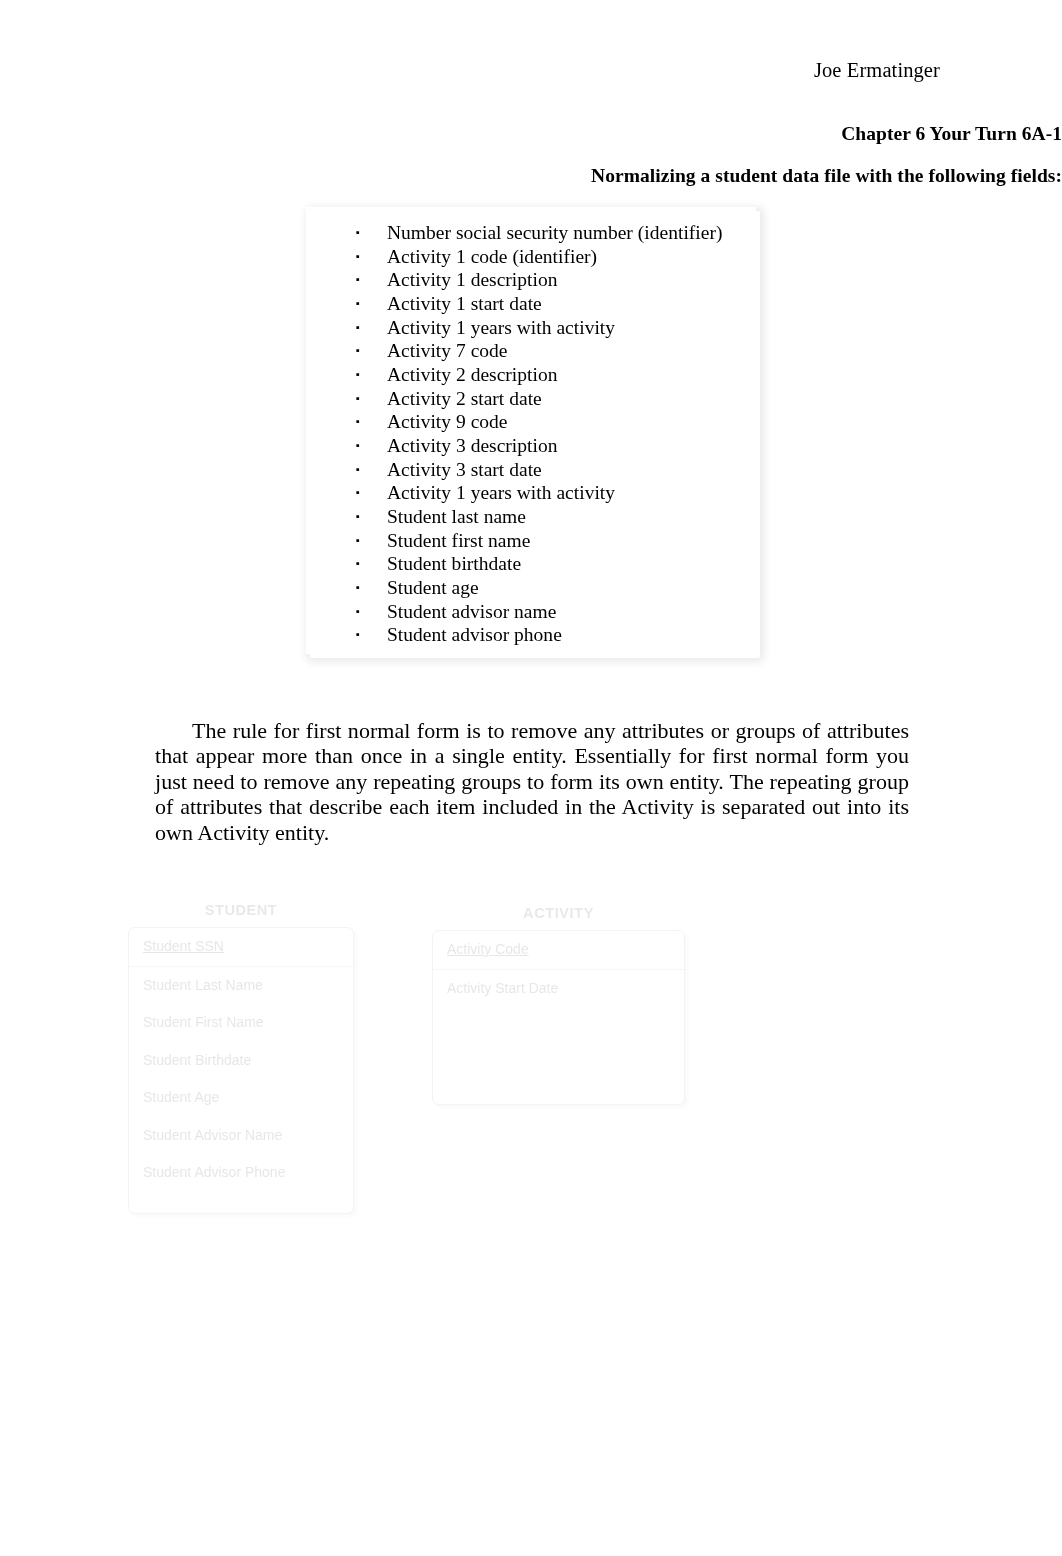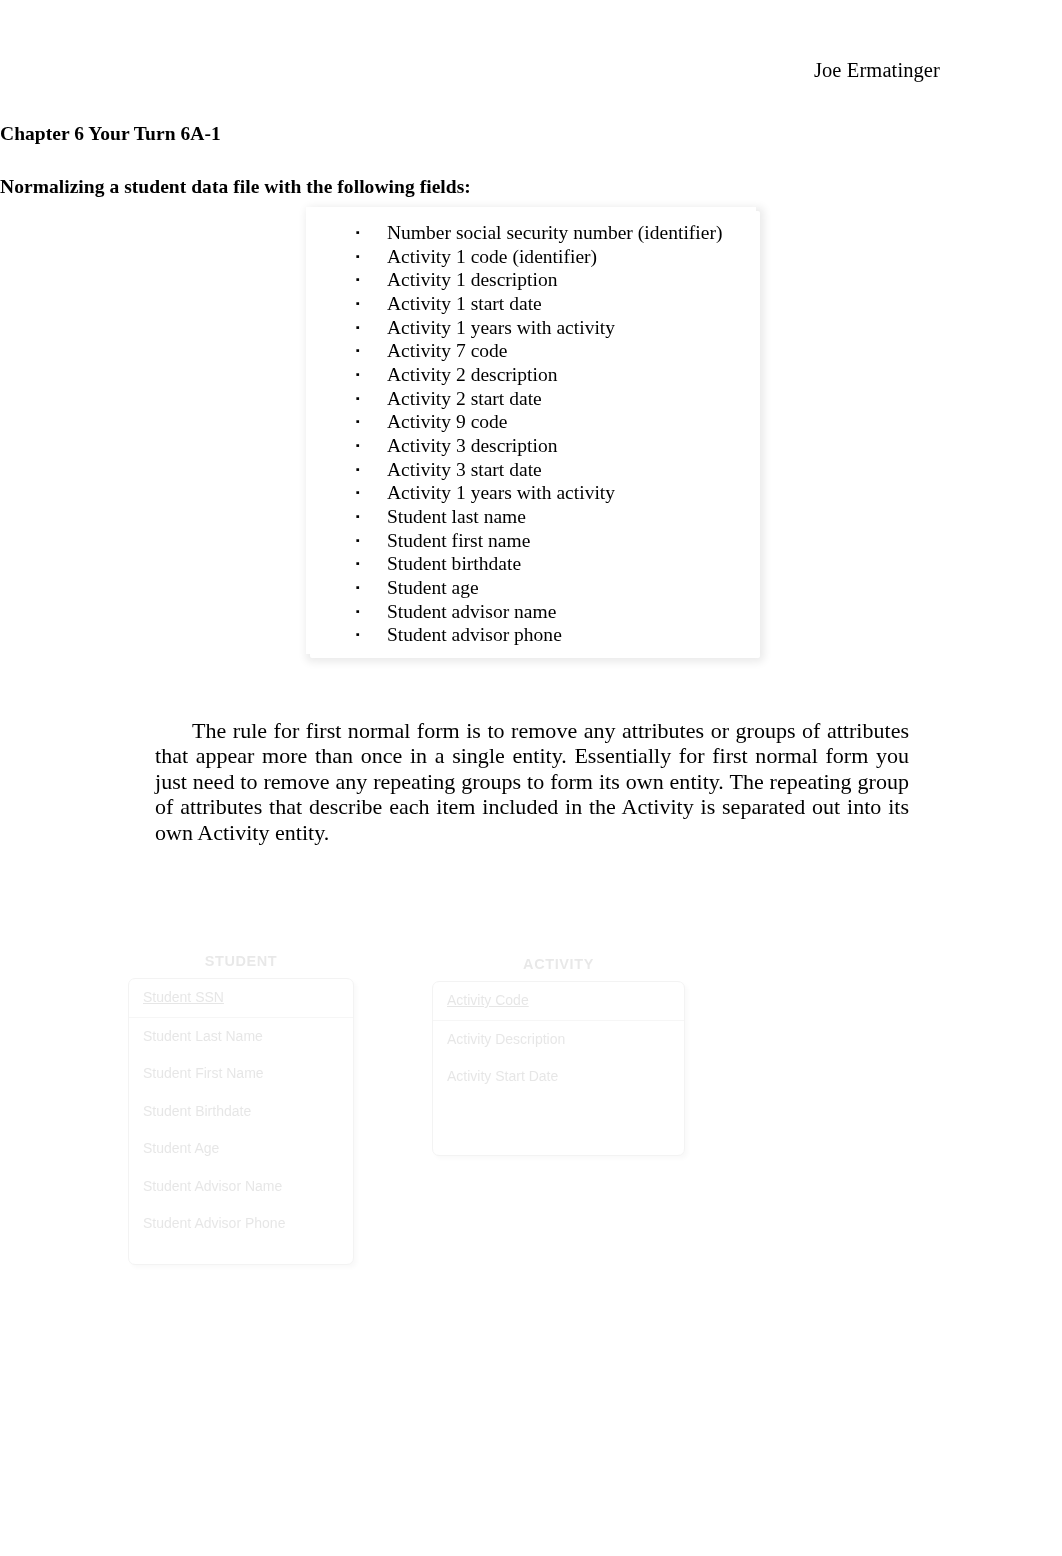--- a/index.html
+++ b/index.html
@@ -35,32 +35,32 @@
     line-height: 1.2;
     letter-spacing: .1px;
   }
 
   
   .title-block {
     position: absolute;
     top: 122px;
     left: 0;
     right: 0;
-    text-align: left;
+    text-align: right;
   }
   .title-1 {
     font-size: 19.5px;
     font-weight: bold;
     line-height: 1.18;
     letter-spacing: .05px;
   }
   .title-2 {
     font-size: 19.5px;
     font-weight: bold;
-    margin-top: 30px;
+    margin-top: 19px;
     line-height: 1.18;
     letter-spacing: .05px;
   }
 
   
   .fieldlist-wrap {
     position: absolute;
     left: 306px;
     top: 207px;
     width: 450px;
@@ -115,21 +115,21 @@
     line-height: 25.4px;
     text-align: justify;
     text-indent: 37px;
     letter-spacing: .02px;
   }
 
   
   .diagram {
     position: absolute;
     left: 0;
-    top: 943px;
+    top: 892px;
     width: 1062px;
     height: 370px;
     opacity: 0.115;
     filter: blur(0.35px);
   }
   .entity {
     position: absolute;
   }
   .entity-title {
     position: absolute;
@@ -228,20 +228,19 @@
         <div class="attr-row">Student Age</div>
         <div class="attr-row">Student Advisor Name</div>
         <div class="attr-row">Student Advisor Phone</div>
       </div>
     </div>
 
     <div class="entity" id="activity-entity">
       <div class="entity-title">ACTIVITY</div>
       <div class="entity-box">
         <div class="attr-row key">Activity Code</div>
-        <div class="attr-row">Activity Description</div>
         <div class="attr-row">Activity Start Date</div>
       </div>
     </div>
 
   </div>
 
 </div>
 
 </body></html>

